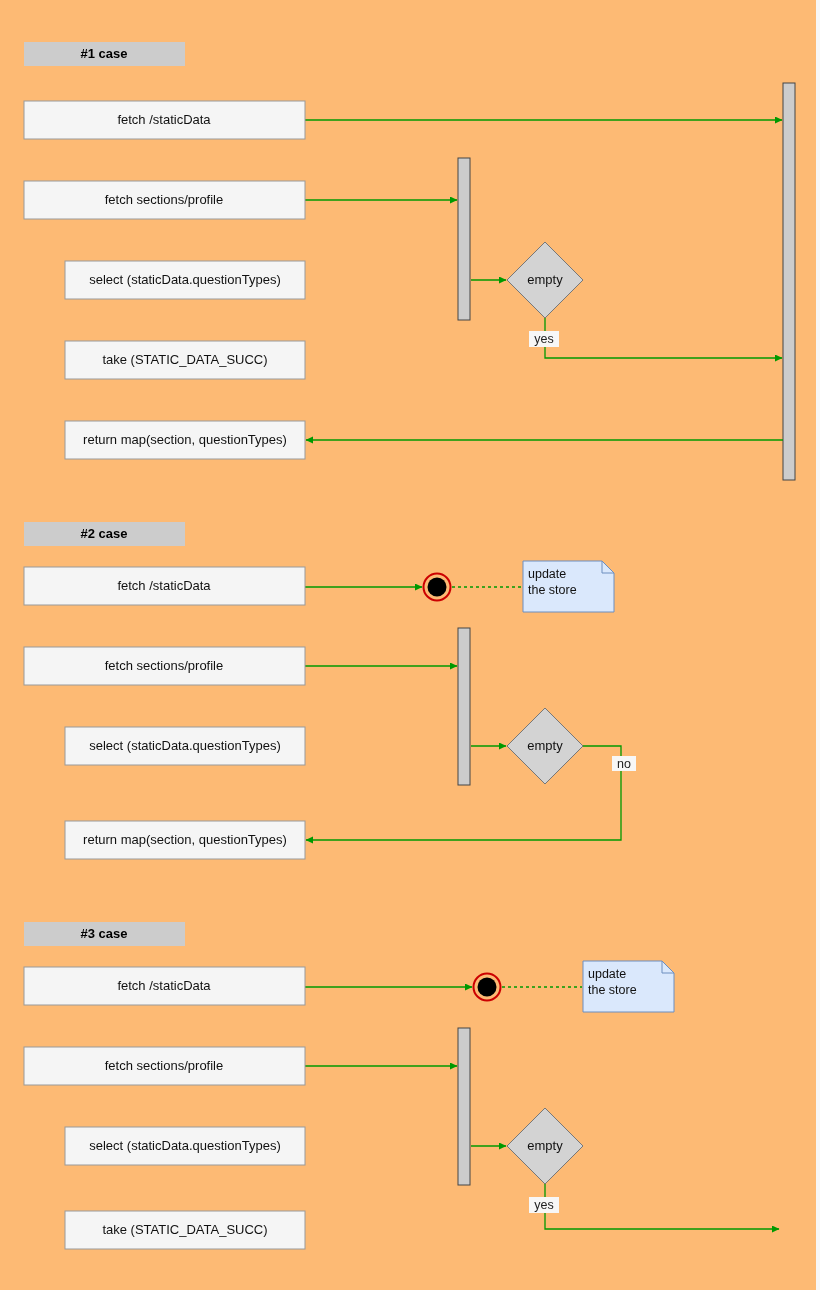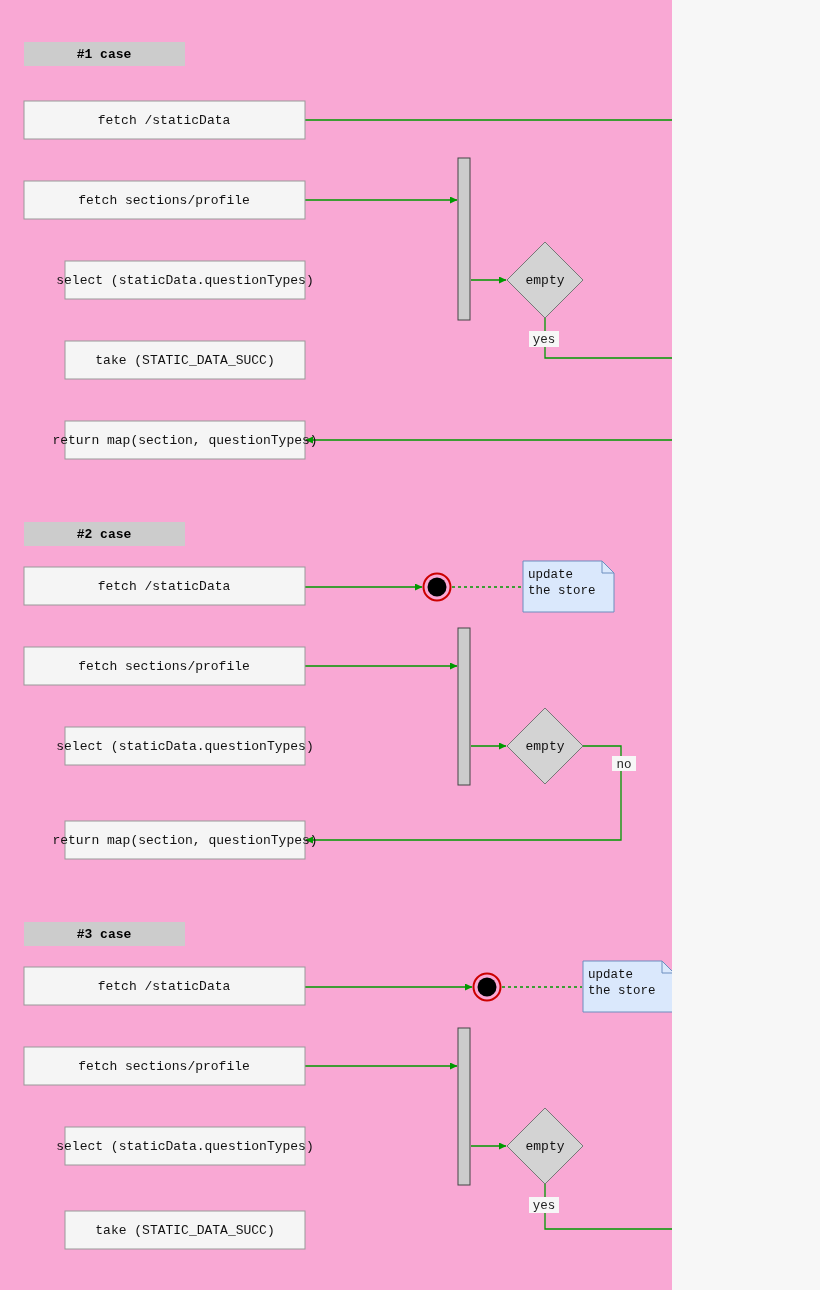--- a/index.html
+++ b/index.html
@@ -3,25 +3,24 @@
 <meta charset="utf-8">
 <style>
   html, body {
     margin: 0;
     padding: 0;
     background: #f7f7f7;
     font-family: "Liberation Sans", sans-serif;
   }
   .canvas {
     position: relative;
-    width: 672px;
+    width: 816px;
     height: 1290px;
-    background: #f9a8d4;
+    background: #fdba74;
     overflow: hidden;
-    font-family: Liberation Mono, monospace;
   }
   svg { display: block; }
 
   .titlebox  { fill: #cccccc; stroke: none; }
   .box       { fill: #f5f5f5; stroke: #999999; stroke-width: 1; }
   .bar       { fill: #cccccc; stroke: #444444; stroke-width: 1; }
   .diamond   { fill: #d3d3d3; stroke: #777777; stroke-width: 1; }
   .note-shape{ fill: #dae8fc; stroke: #6c8ebf; stroke-width: 1; }
   .note-fold { fill: none;    stroke: #6c8ebf; stroke-width: 1; }
   .final-ring{ fill: none;    stroke: #cc0000; stroke-width: 2; }

